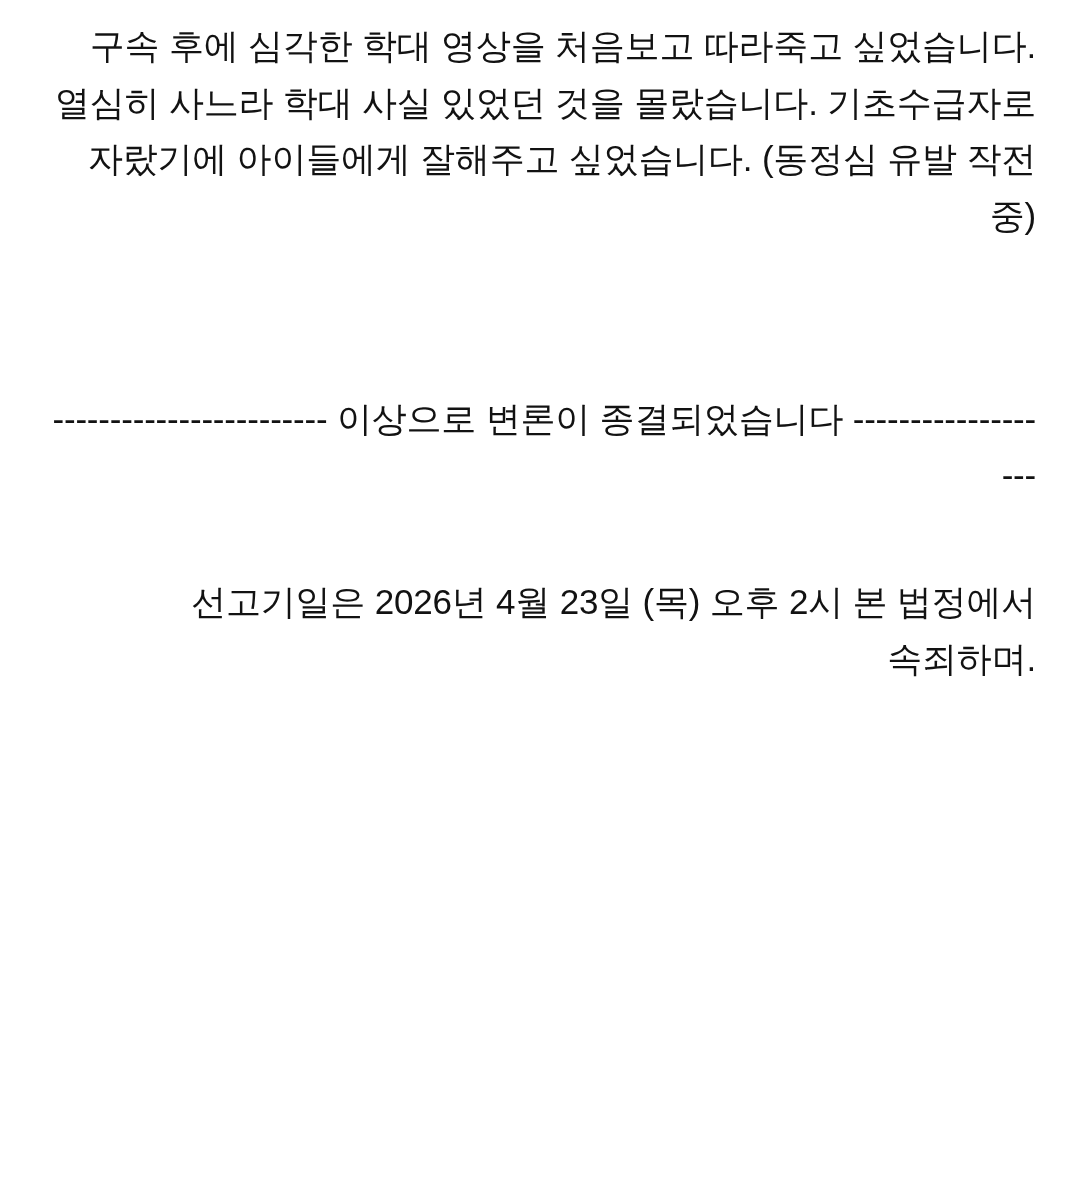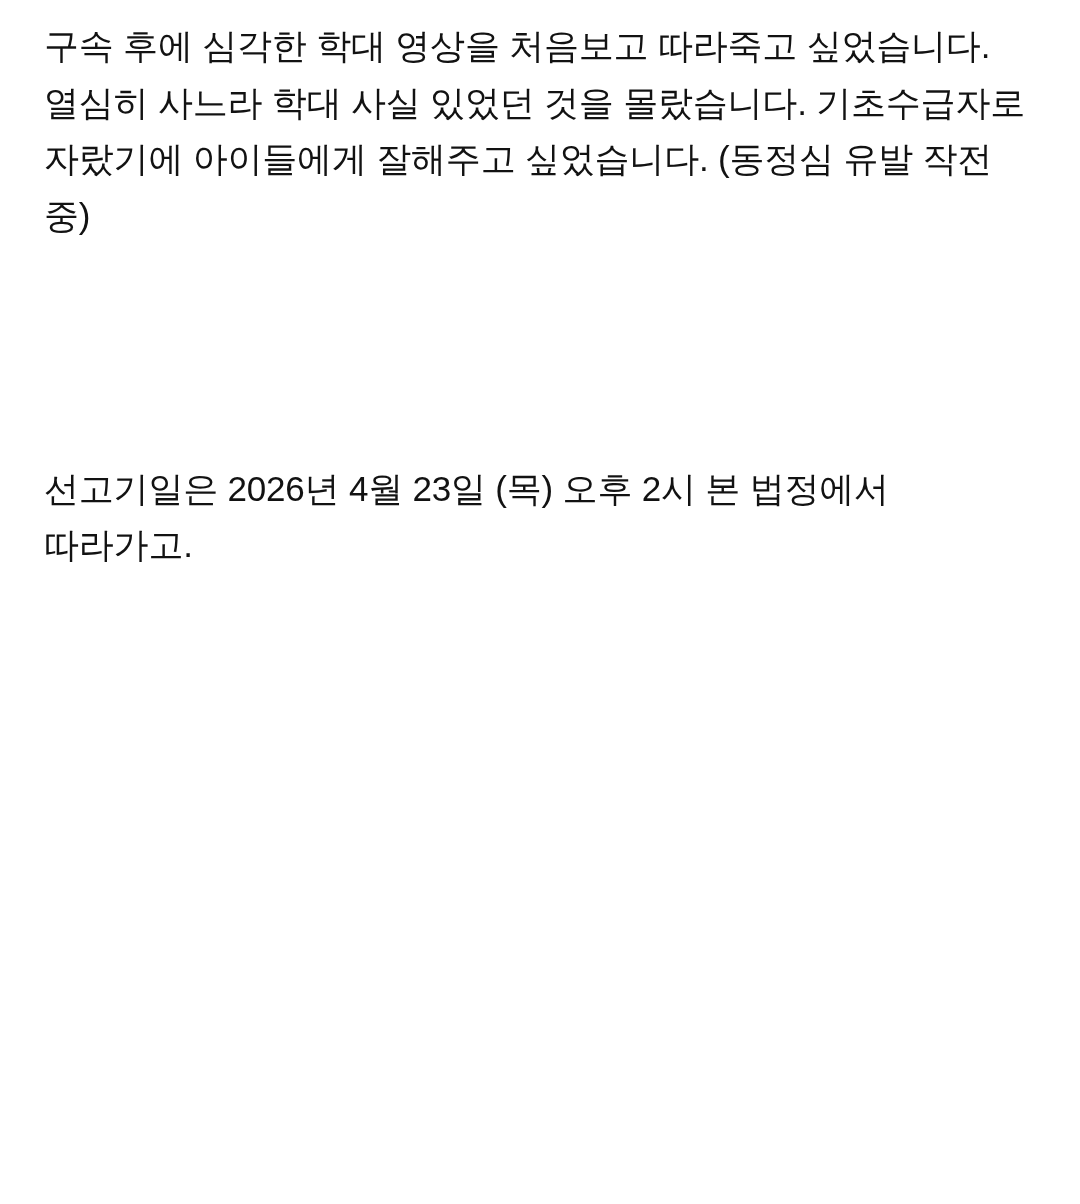--- a/index.html
+++ b/index.html
@@ -13,20 +13,21 @@
     font-family: "Liberation Sans", "DejaVu Sans", sans-serif;
     color: #111111;
     overflow: hidden;
   }
   .page {
     width: 1080px;
     height: 1204px;
     box-sizing: border-box;
     padding: 18px 44px 0 44px;
     background: #ffffff;
+    text-align: right;
   }
   .para {
     font-size: 35px;
     line-height: 1.62;
     letter-spacing: -0.2px;
     color: #121212;
     font-weight: 400;
     word-break: keep-all;
     white-space: pre-wrap;
     margin: 0;
@@ -49,18 +50,19 @@
 
 <div class="page">
 
   <p class="para">구속 후에 심각한 학대 영상을 처음보고 따라죽고 싶었습니다. 열심히 사느라 학대 사실 있었던 것을 몰랐습니다. 기초수급자로 자랐기에 아이들에게 잘해주고 싶었습니다. (동정심 유발 작전 중)</p>
 
   <div class="spacer-lg"></div>
 
 
   <div class="spacer-xl"></div>
 
+  <p class="divider-line">------------------------ 이상으로 변론이 종결되었습니다 -------------------</p>
 
   <div class="spacer-md"></div>
 
-  <p class="para">선고기일은 2026년 4월 23일 (목) 오후 2시 본 법정에서 따라가고.</p>
+  <p class="para">선고기일은 2026년 4월 23일 (목) 오후 2시 본 법정에서 속죄하며.</p>
 
 </div>
 
 </body></html>

